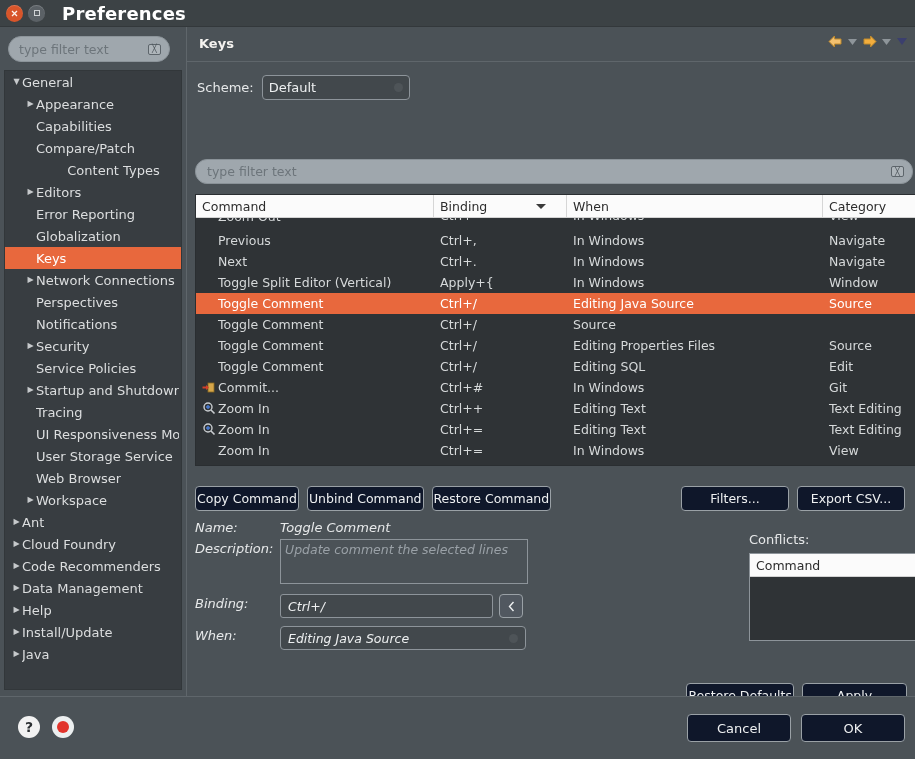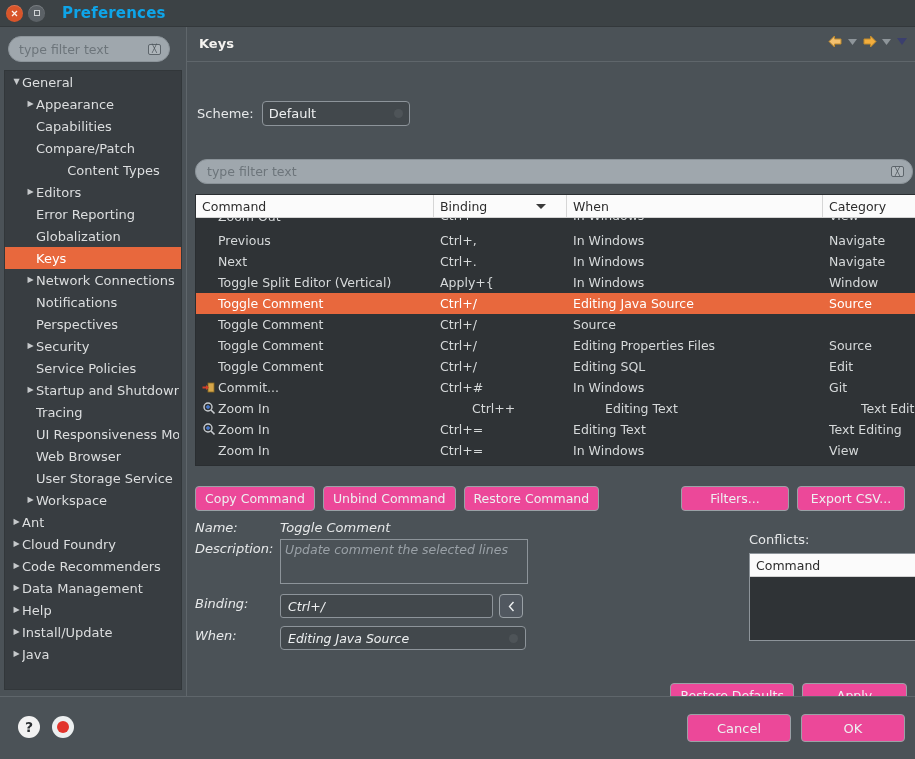--- a/index.html
+++ b/index.html
@@ -31,22 +31,22 @@
     display: flex; align-items: center; justify-content: center;
     font-size: 9px; line-height: 1; color: #f2ece4;
     box-shadow: inset 0 1px 0 rgba(255,255,255,0.18);
   }
   .win-btn.close  { background: #d8552a; margin-left: 6px; }
   .win-btn.max    { background: #5b6166; }
   .win-btn.max .sq {
     width: 6px; height: 6px; border: 1.5px solid #cfd2d4; background: transparent;
   }
   .titlebar .title {
-    margin-left: 17px; font-size: 15px; font-weight: bold;
-    color: #0ea5e9; letter-spacing: .2px;
+    margin-left: 17px; font-size: 18px; font-weight: bold;
+    color: #ffffff; letter-spacing: .2px;
   }
 
   
   .tree-pane {
     position: absolute; left: 0; top: 27px; width: 186px; height: 669px;
     background: #4b5257;
   }
   .tree-filter {
     position: absolute; left: 8px; top: 9px; width: 162px; height: 26px;
     background: #9fa7ad; border-radius: 13px;
@@ -97,21 +97,21 @@
     font-size: 13px; font-weight: bold; color: #f4f2ef;
   }
   .nav-icons {
     position: absolute; right: 8px; top: 8px;
     display: flex; align-items: center; gap: 4px;
   }
   .nav-icons .ico { display: flex; align-items: center; justify-content: center; }
   .arrow-back svg, .arrow-fwd svg, .caret svg { display: block; }
 
   .scheme-row {
-    position: absolute; left: 10px; top: 74px;
+    position: absolute; left: 10px; top: 48px;
     display: flex; align-items: center;
   }
   .scheme-label { font-size: 13px; color: #e7e9ea; }
   .combo {
     margin-left: 8px; height: 25px; min-width: 148px;
     background: #42484c; border: 1px solid #8d949a; border-radius: 4px;
     display: flex; align-items: center; padding: 0 6px;
     font-size: 13px; color: #eef0f1; position: relative;
   }
   .combo .cv { flex: 1 1 auto; }
@@ -155,22 +155,22 @@
     font-size: 12.5px; color: #d6d9da; white-space: nowrap;
   }
   .ktrow.sel { background: #e8683d; color: #ffffff; }
   .ktrow.clip { height: 12px; overflow: hidden; align-items: flex-start; }
   .ktrow.clip .ktd { line-height: 12px; position: relative; top: -8px; }
   .ktd { padding: 0 6px; overflow: hidden; display: flex; align-items: center; }
   .rowicon { width: 14px; height: 13px; margin-right: 2px; flex: 0 0 auto; }
 
   
   .btn {
-    height: 25px; padding: 0 9px;
-    background: #ec4899; border: 1px solid #9aa1a6; border-radius: 4px;
+    height: 25px; padding: 0 1px;
+    background: #0f172a; border: 1px solid #9aa1a6; border-radius: 4px;
     color: #eef0f1; font-size: 12.5px;
     display: inline-flex; align-items: center; justify-content: center;
     font-family: "DejaVu Sans", "Liberation Sans", sans-serif;
     white-space: nowrap;
   }
   .cmdbtns { position: absolute; left: 8px; top: 459px; display: flex; gap: 8px; }
   .rightbtns { position: absolute; left: 494px; top: 459px; display: flex; gap: 8px; }
 
   
   .details { position: absolute; left: 8px; top: 491px; width: 718px; font-style: italic; }
@@ -310,27 +310,27 @@
         <div class="tree-row sel" style="padding-left: 20px;">
           <span class="tw"></span>
           <span class="tl">Keys</span>
         </div>
         <div class="tree-row" style="padding-left: 20px;">
           <span class="tw">▶</span>
           <span class="tl">Network Connections</span>
         </div>
         <div class="tree-row" style="padding-left: 20px;">
           <span class="tw"></span>
+          <span class="tl">Perspectives</span>
+        </div>
+        <div class="tree-row" style="padding-left: 20px;">
+          <span class="tw"></span>
           <span class="tl">Notifications</span>
         </div>
         <div class="tree-row" style="padding-left: 20px;">
-          <span class="tw"></span>
-          <span class="tl">Perspectives</span>
-        </div>
-        <div class="tree-row" style="padding-left: 20px;">
           <span class="tw">▶</span>
           <span class="tl">Security</span>
         </div>
         <div class="tree-row" style="padding-left: 20px;">
           <span class="tw"></span>
           <span class="tl">Service Policies</span>
         </div>
         <div class="tree-row" style="padding-left: 20px;">
           <span class="tw">▶</span>
           <span class="tl">Startup and Shutdown</span>
@@ -338,25 +338,25 @@
         <div class="tree-row" style="padding-left: 20px;">
           <span class="tw"></span>
           <span class="tl">Tracing</span>
         </div>
         <div class="tree-row" style="padding-left: 20px;">
           <span class="tw"></span>
           <span class="tl">UI Responsiveness Mo</span>
         </div>
         <div class="tree-row" style="padding-left: 20px;">
           <span class="tw"></span>
+          <span class="tl">User Storage Service</span>
+        </div>
+        <div class="tree-row" style="padding-left: 20px;">
+          <span class="tw"></span>
           <span class="tl">Web Browser</span>
-        </div>
-        <div class="tree-row" style="padding-left: 20px;">
-          <span class="tw"></span>
-          <span class="tl">User Storage Service</span>
         </div>
         <div class="tree-row" style="padding-left: 20px;">
           <span class="tw">▶</span>
           <span class="tl">Workspace</span>
         </div>
         <div class="tree-row" style="padding-left: 6px;">
           <span class="tw">▶</span>
           <span class="tl">Ant</span>
         </div>
         <div class="tree-row" style="padding-left: 6px;">
@@ -588,21 +588,21 @@
           </div>
           <div class="ktrow">
             <div class="ktd" style="width: 238px; flex: 0 0 auto;">
               <svg class="rowicon" viewBox="0 0 14 13">
                 <circle cx="6" cy="5" r="4" fill="none" stroke="#c9cdd0" stroke-width="1.4"></circle>
                 <path d="M9 8 L12.5 11.5" stroke="#c9cdd0" stroke-width="1.6"></path>
                 <path d="M6 3 L6 7 M4 5 L8 5" stroke="#4b7ed6" stroke-width="1.4"></path>
               </svg>
               <span>Zoom In</span>
             </div>
-            <div class="ktd" style="width: 133px; flex: 0 0 auto; margin-left: 32px;">
+            <div class="ktd" style="width: 133px; flex: 0 0 auto;">
               <span>Ctrl++</span>
             </div>
             <div class="ktd" style="width: 256px; flex: 0 0 auto;">
               <span>Editing Text</span>
             </div>
             <div class="ktd" style="width: 97px; flex: 0 0 auto;">
               <span>Text Editing</span>
             </div>
           </div>
           <div class="ktrow">

